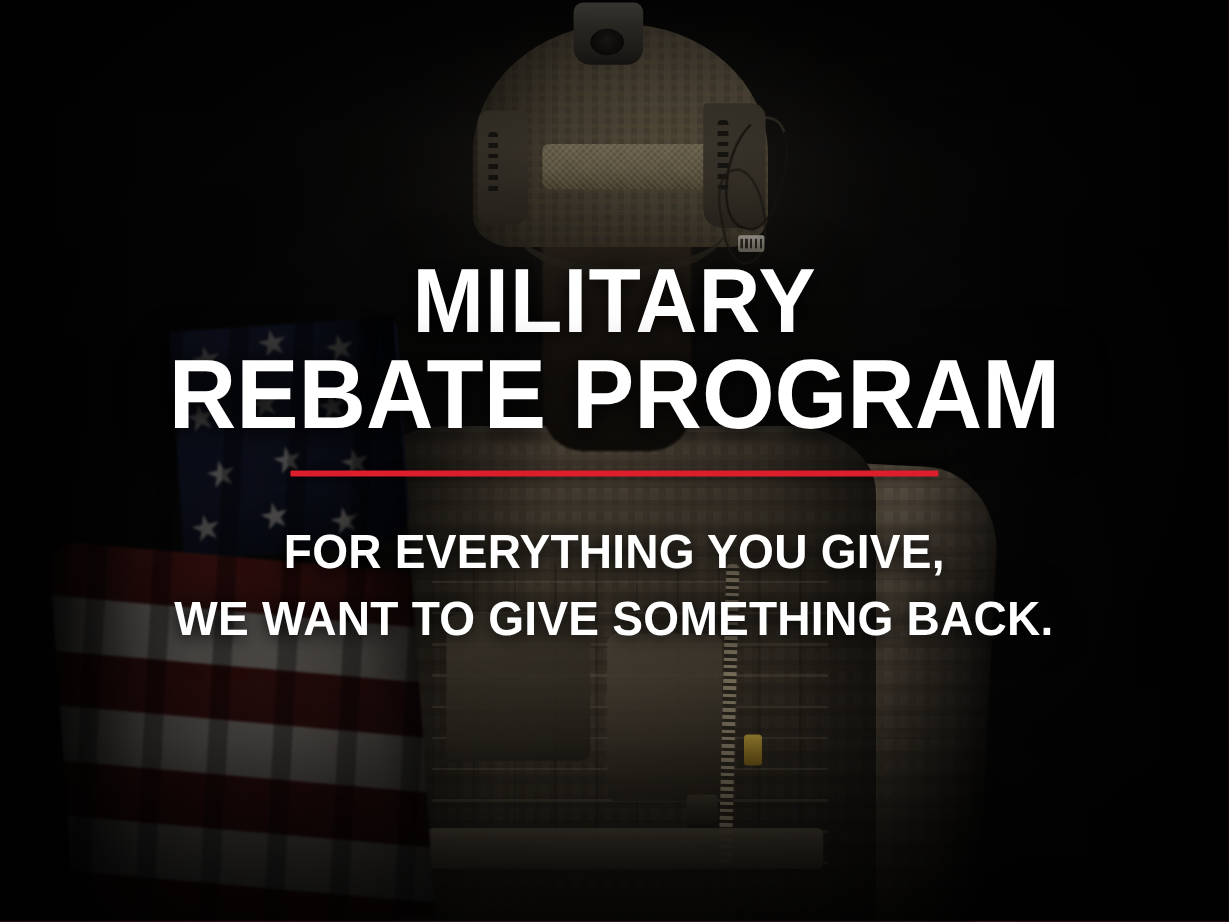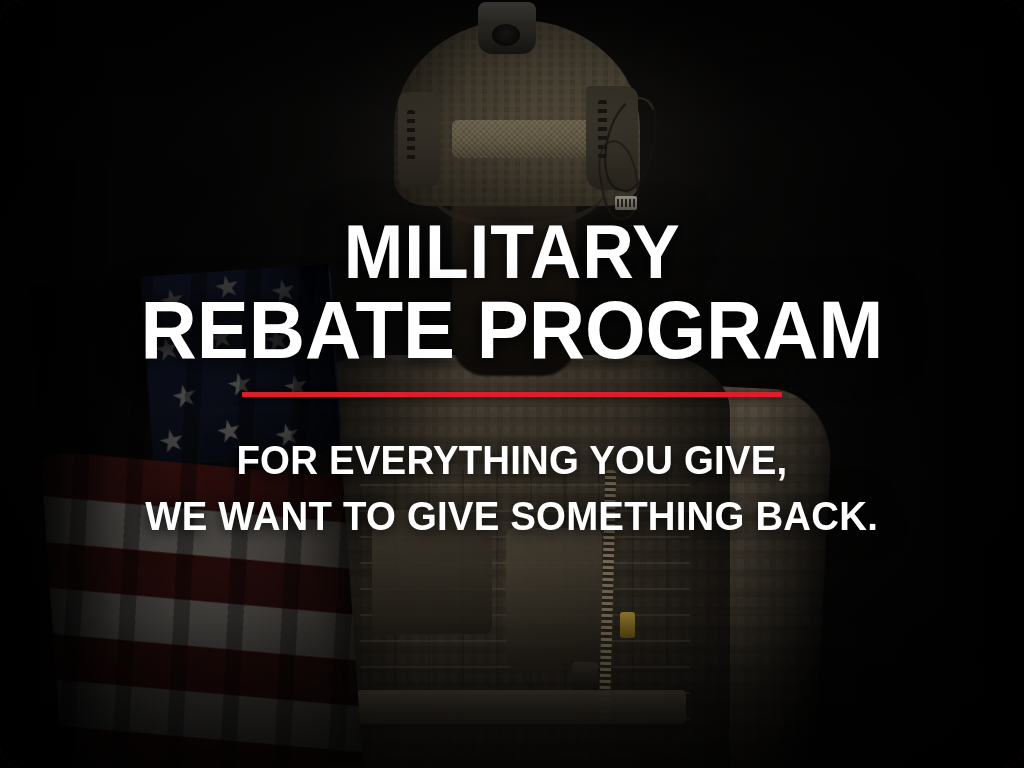--- a/index.html
+++ b/index.html
@@ -11,21 +11,20 @@
   body {
     font-family: "Liberation Sans", sans-serif;
   }
 
   .banner {
     position: relative;
     width: 1024px;
     height: 768px;
     overflow: hidden;
     background: #be185d;
-    border-radius: 22px;
   }
 
   
   .photo {
     position: absolute;
     inset: 0;
     overflow: hidden;
   }
 
   

